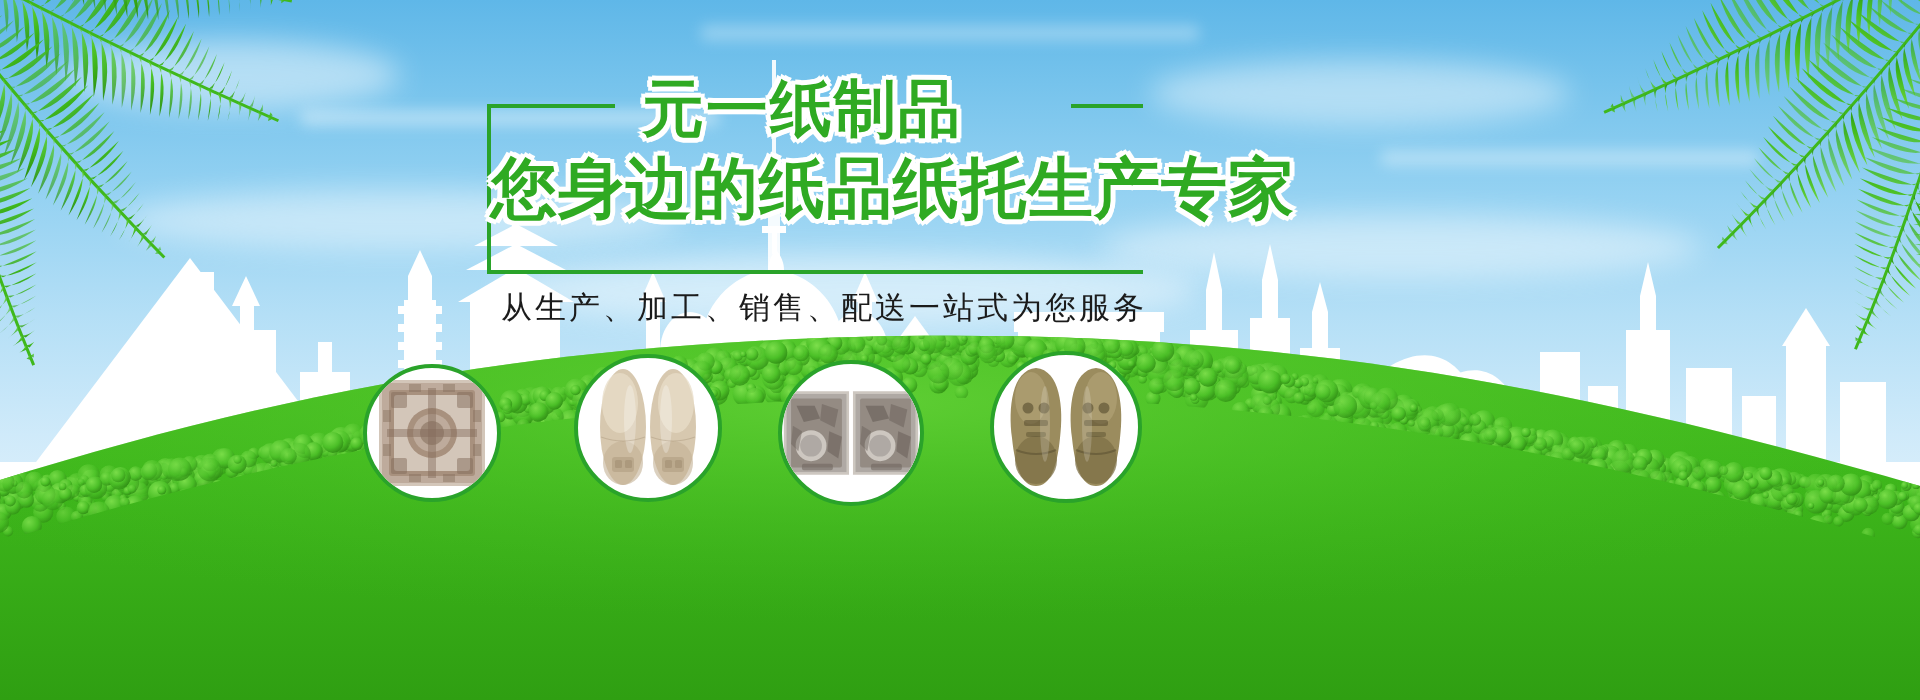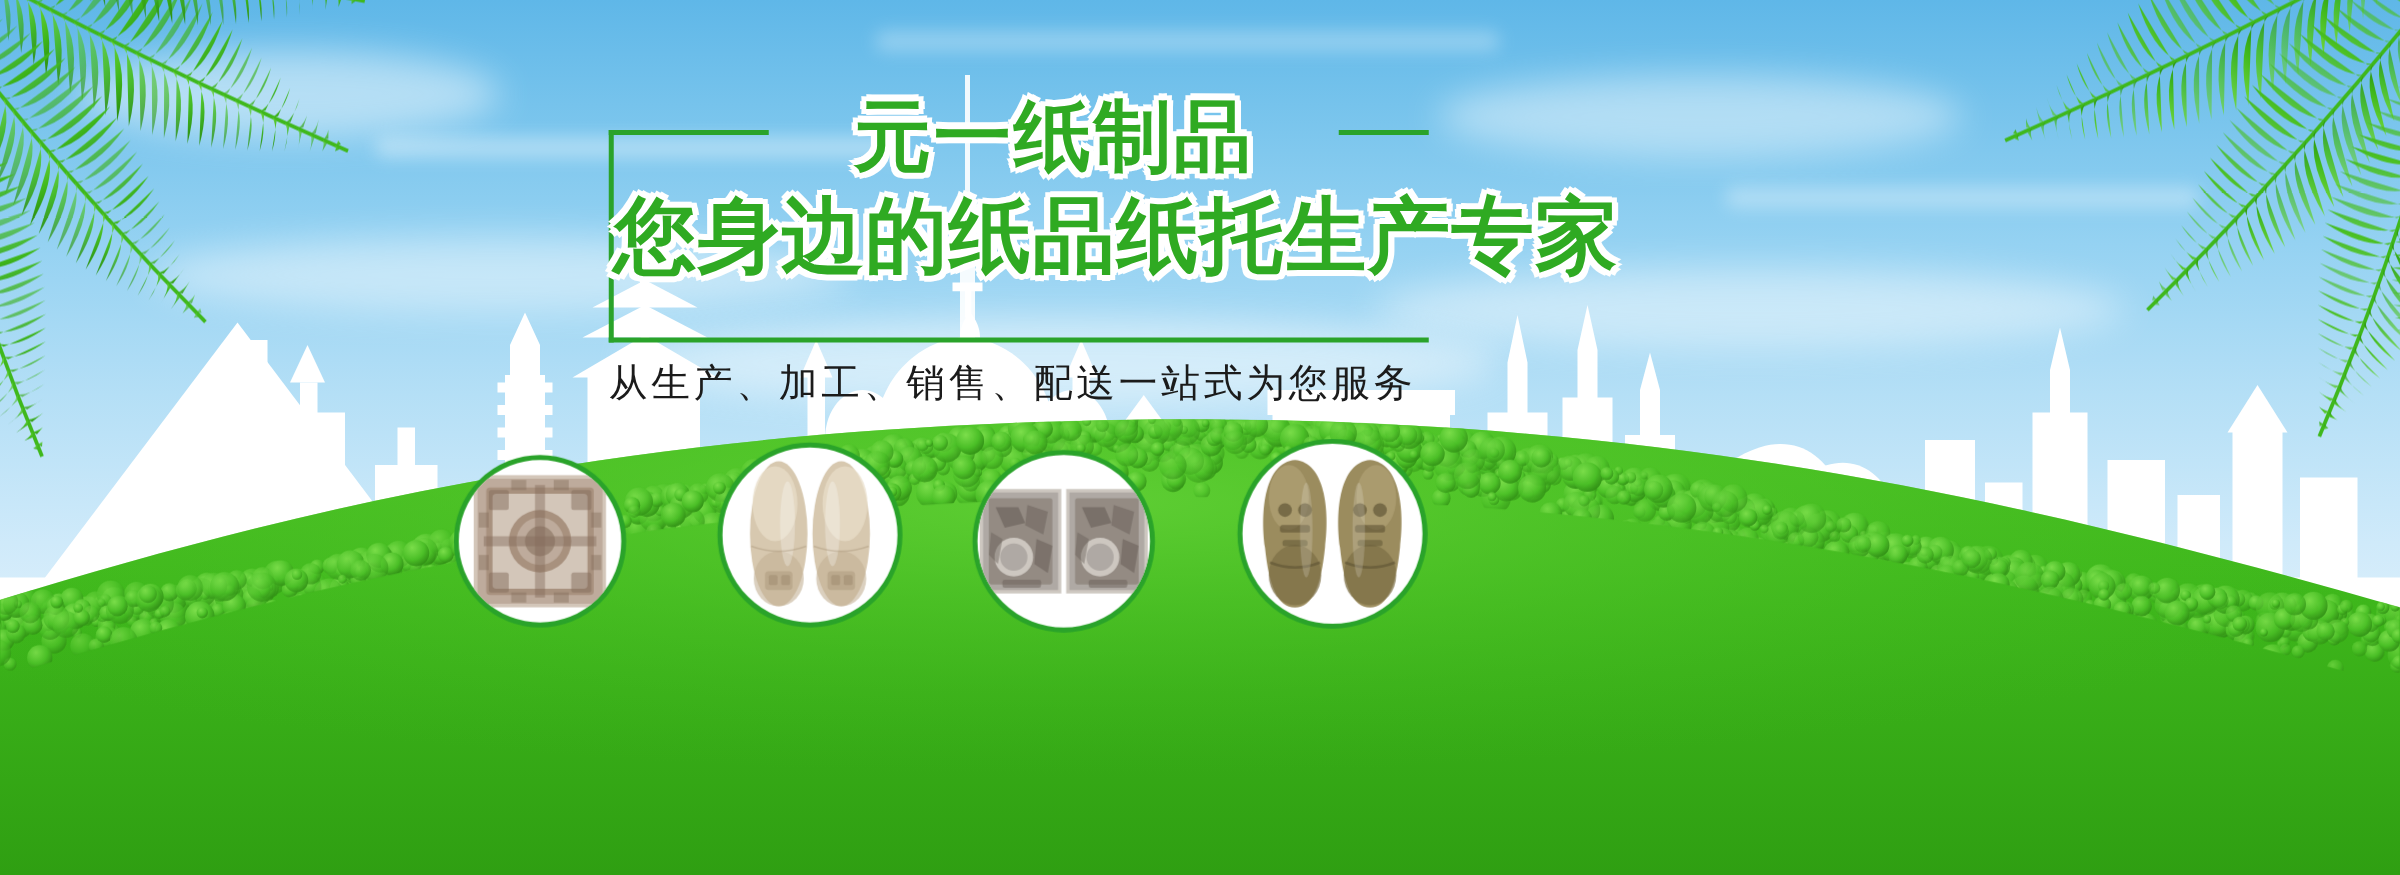--- a/index.html
+++ b/index.html
@@ -62,39 +62,38 @@
     font-size:62px;line-height:62px;
     font-weight:bold;
     color:#2faa22;
     letter-spacing:2px;
     white-space:nowrap;
     text-shadow:
       3px 0 0 #fff,-3px 0 0 #fff,0 3px 0 #fff,0 -3px 0 #fff,
       3px 3px 0 #fff,-3px 3px 0 #fff,3px -3px 0 #fff,-3px -3px 0 #fff,
       5px 0 0 #fff,-5px 0 0 #fff,0 5px 0 #fff,0 -5px 0 #fff,
       4px 4px 0 #fff,-4px 4px 0 #fff,4px -4px 0 #fff,-4px -4px 0 #fff;
-    margin-left: 41px;
   }
   .title-line2{
     position:absolute;left:-20px;top:50px;
     font-size:66px;line-height:70px;
     font-weight:bold;
     color:#2faa22;
     letter-spacing:1px;
     white-space:nowrap;
     text-shadow:
       3px 0 0 #fff,-3px 0 0 #fff,0 3px 0 #fff,0 -3px 0 #fff,
       3px 3px 0 #fff,-3px 3px 0 #fff,3px -3px 0 #fff,-3px -3px 0 #fff,
       5px 0 0 #fff,-5px 0 0 #fff,0 5px 0 #fff,0 -5px 0 #fff,
       4px 4px 0 #fff,-4px 4px 0 #fff,4px -4px 0 #fff,-4px -4px 0 #fff;
     margin-left: 24px;
   }
   .tagline{
     position:absolute;left:487px;top:288px;
-    width:660px;text-align:left;
+    width:660px;text-align:right;
     font-size:31px;line-height:38px;
     color:#1b1b1b;
     letter-spacing:3px;
     white-space:nowrap;
   }
 
   
   .circle{
     position:absolute;
     border-radius:50%;

